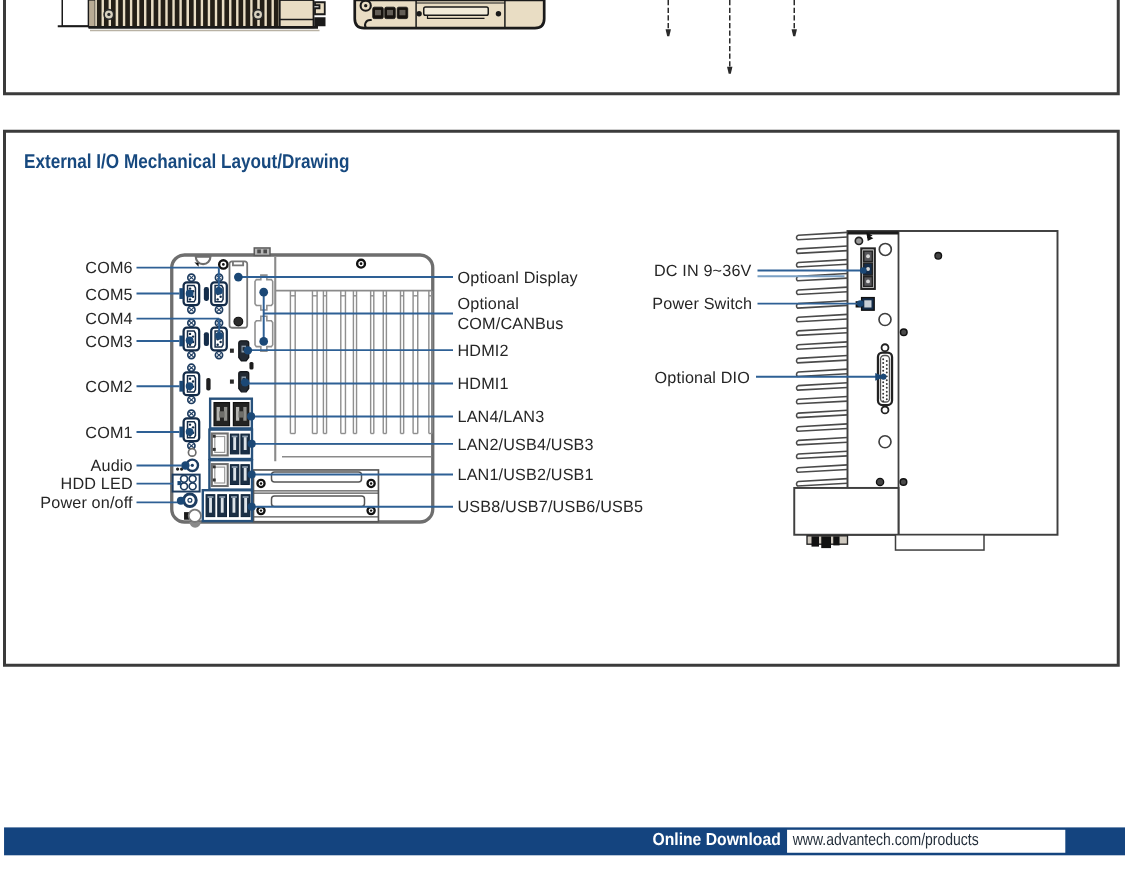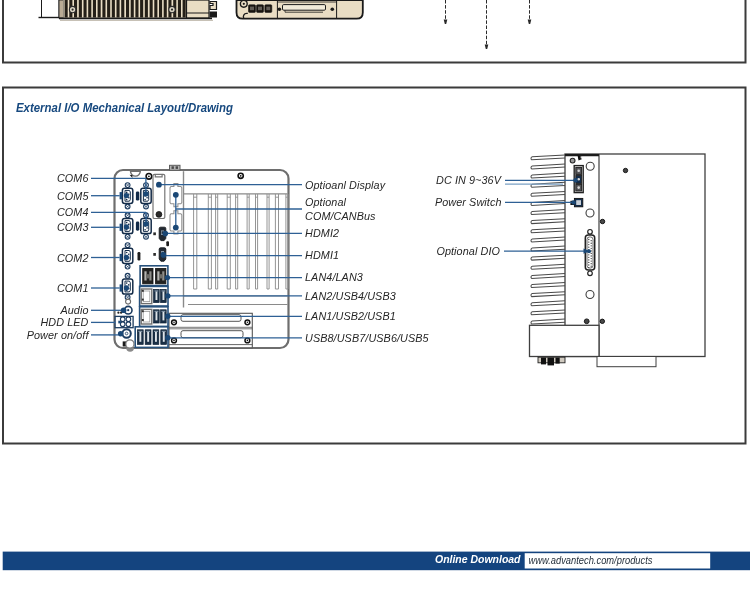--- a/index.html
+++ b/index.html
@@ -1,16 +1,16 @@
 <!DOCTYPE html>
 <html><head>
 <meta charset="utf-8">
 <style>
 html,body{margin:0;padding:0;background:#ffffff;}
-#page{position:relative;width:750px;height:591px;overflow:hidden;background:#ffffff;font-style:italic;}
+#page{position:relative;width:750px;height:591px;overflow:hidden;background:#ffffff;}
 </style>
 </head>
 <body>
 <div id="page">
 <svg width="750" height="591" viewBox="0 0 750 591">
 
 <g>
         <path d="M3,0 V62.5 H745.5 V0" fill="none" stroke="#3b3b3b" stroke-width="2"></path>
       </g>
 

